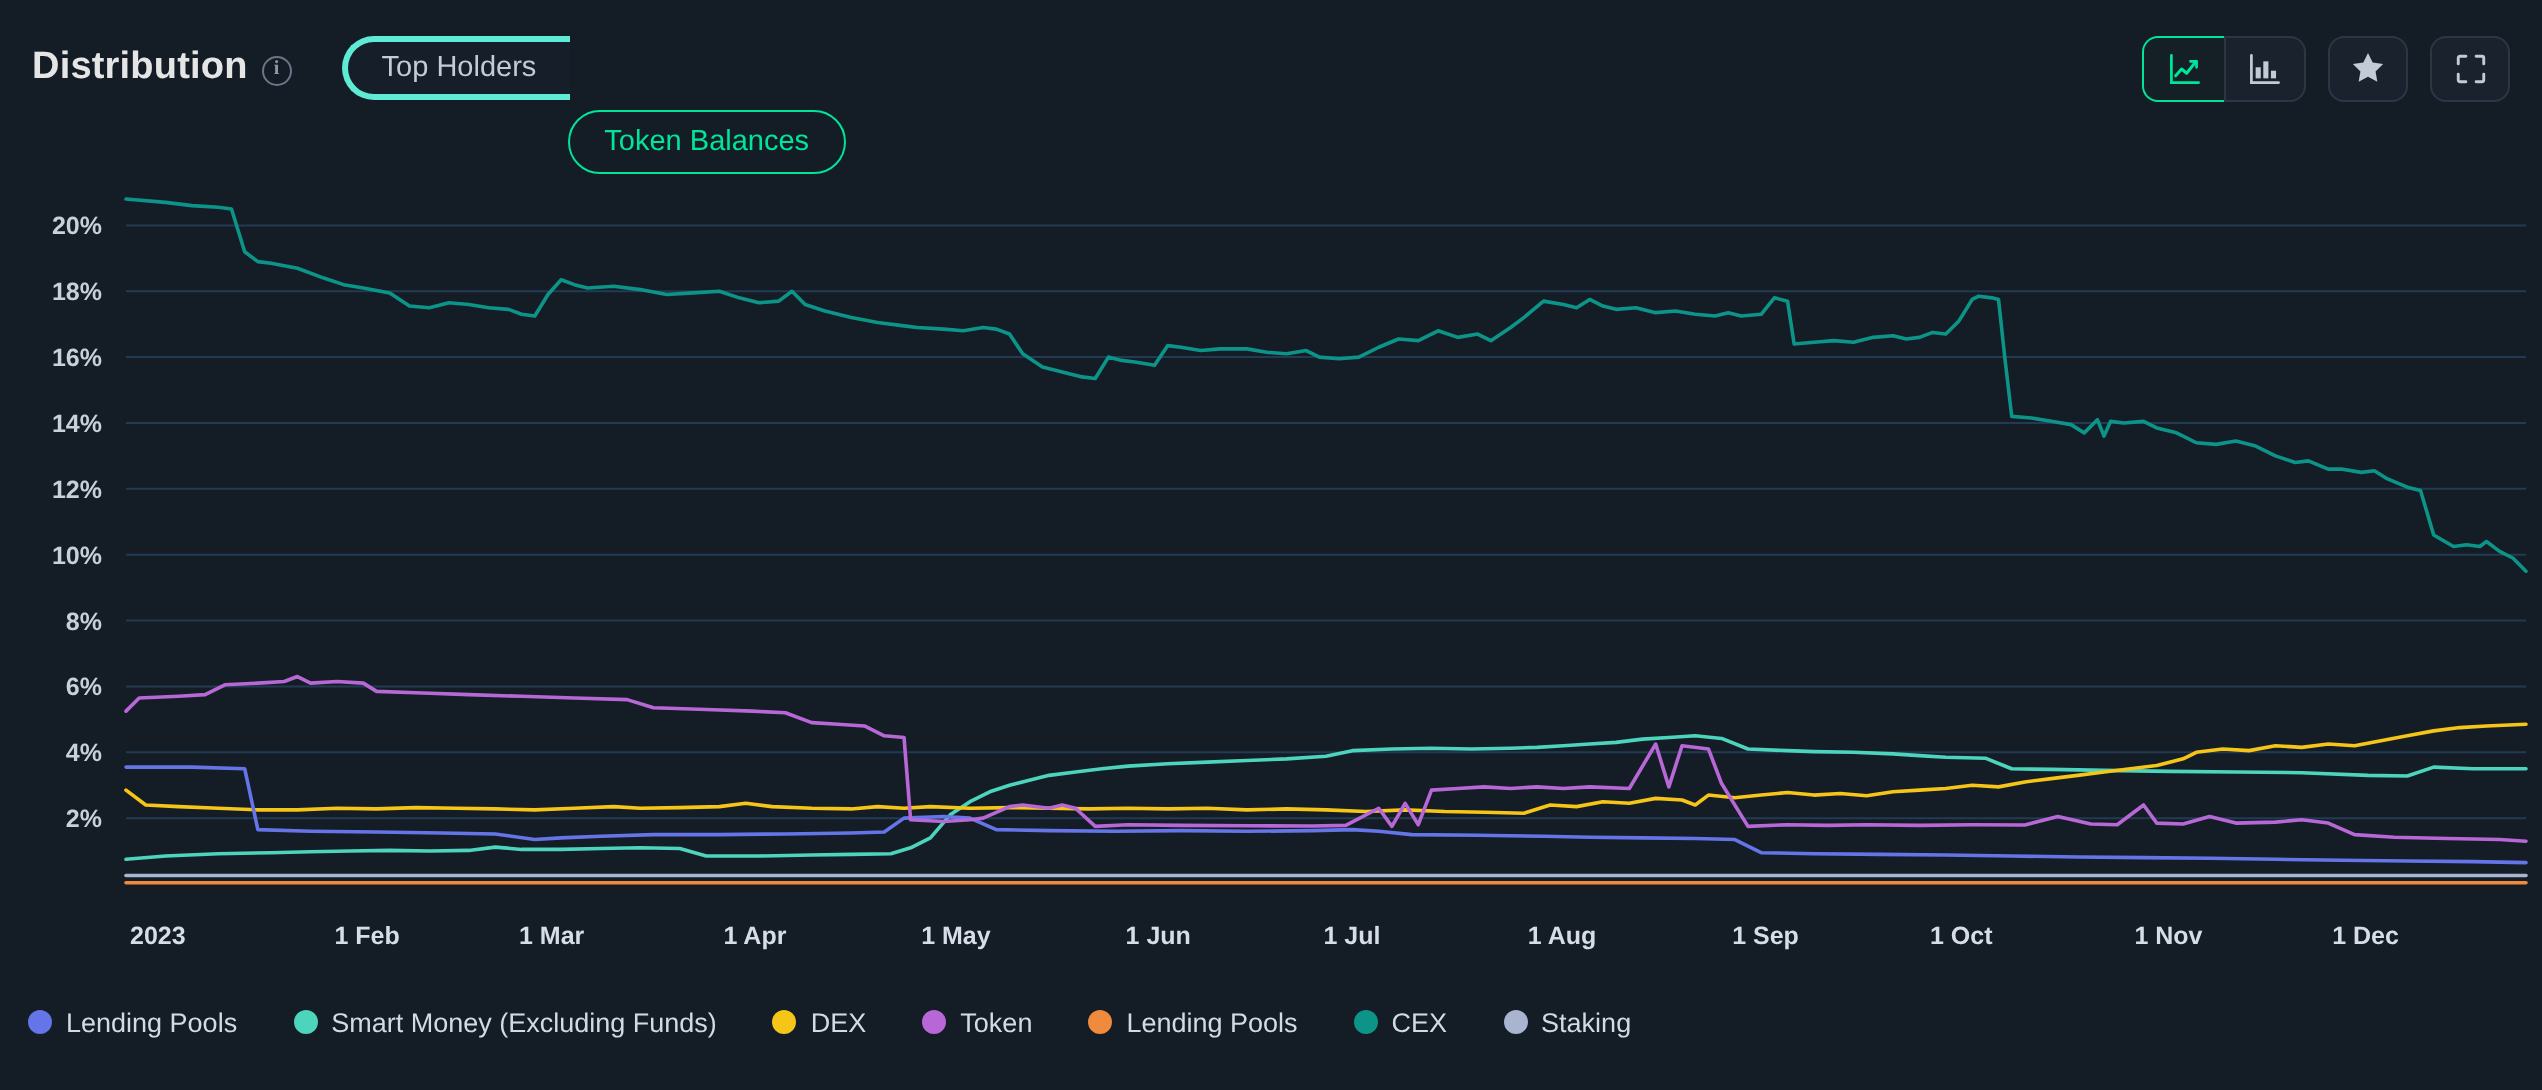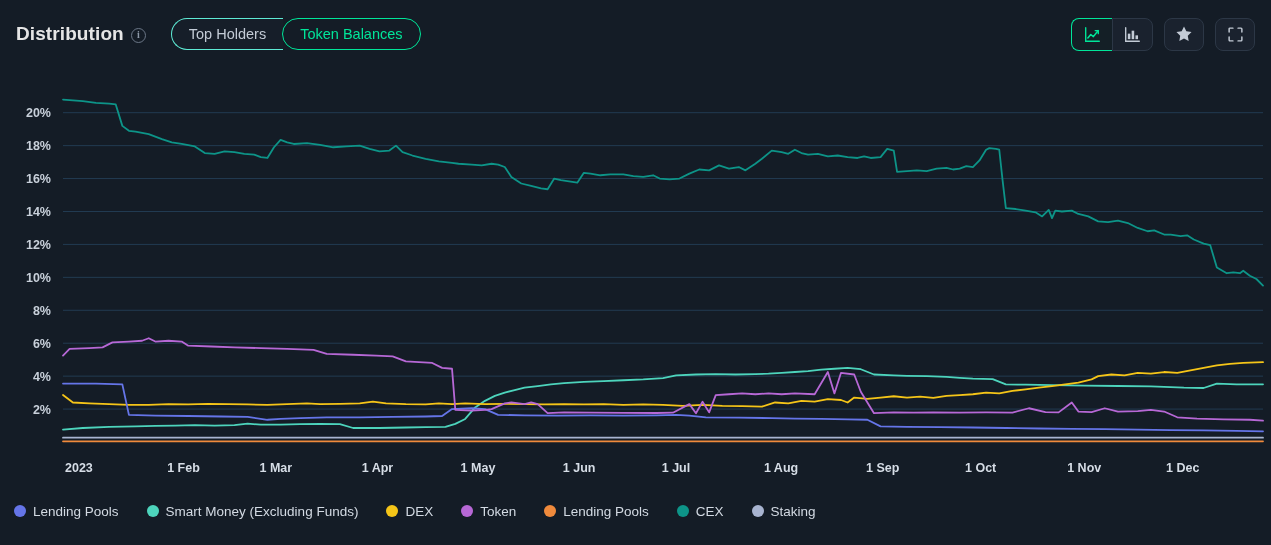--- a/index.html
+++ b/index.html
@@ -63,39 +63,40 @@
     position: relative;
   }
   .seg-btn {
     height: 32px;
     padding: 0 17px;
     display: flex;
     align-items: center;
     justify-content: center;
     font-size: 14.5px;
     color: #c3cbd6;
-    border: 1px solid #5eead4;
+    border: 3px solid #5eead4;
     background: #161e29;
     cursor: pointer;
     white-space: nowrap;
   }
   .seg-btn:first-child {
     border-radius: 16px 0 0 16px;
     border-right: none;
   }
   .seg-btn:last-child {
     border-radius: 0 16px 16px 0;
   }
   .seg-btn.active {
     color: #00e599;
     border: 1px solid #00e599;
     border-radius: 16px;
     background: #141c26;
     z-index: 2;
     margin-left: -1px;
+    margin-top: 37px;
   }
 
   .header-right {
     margin-left: auto;
     display: flex;
     align-items: center;
     gap: 11px;
   }
   .icon-group {
     display: flex;

